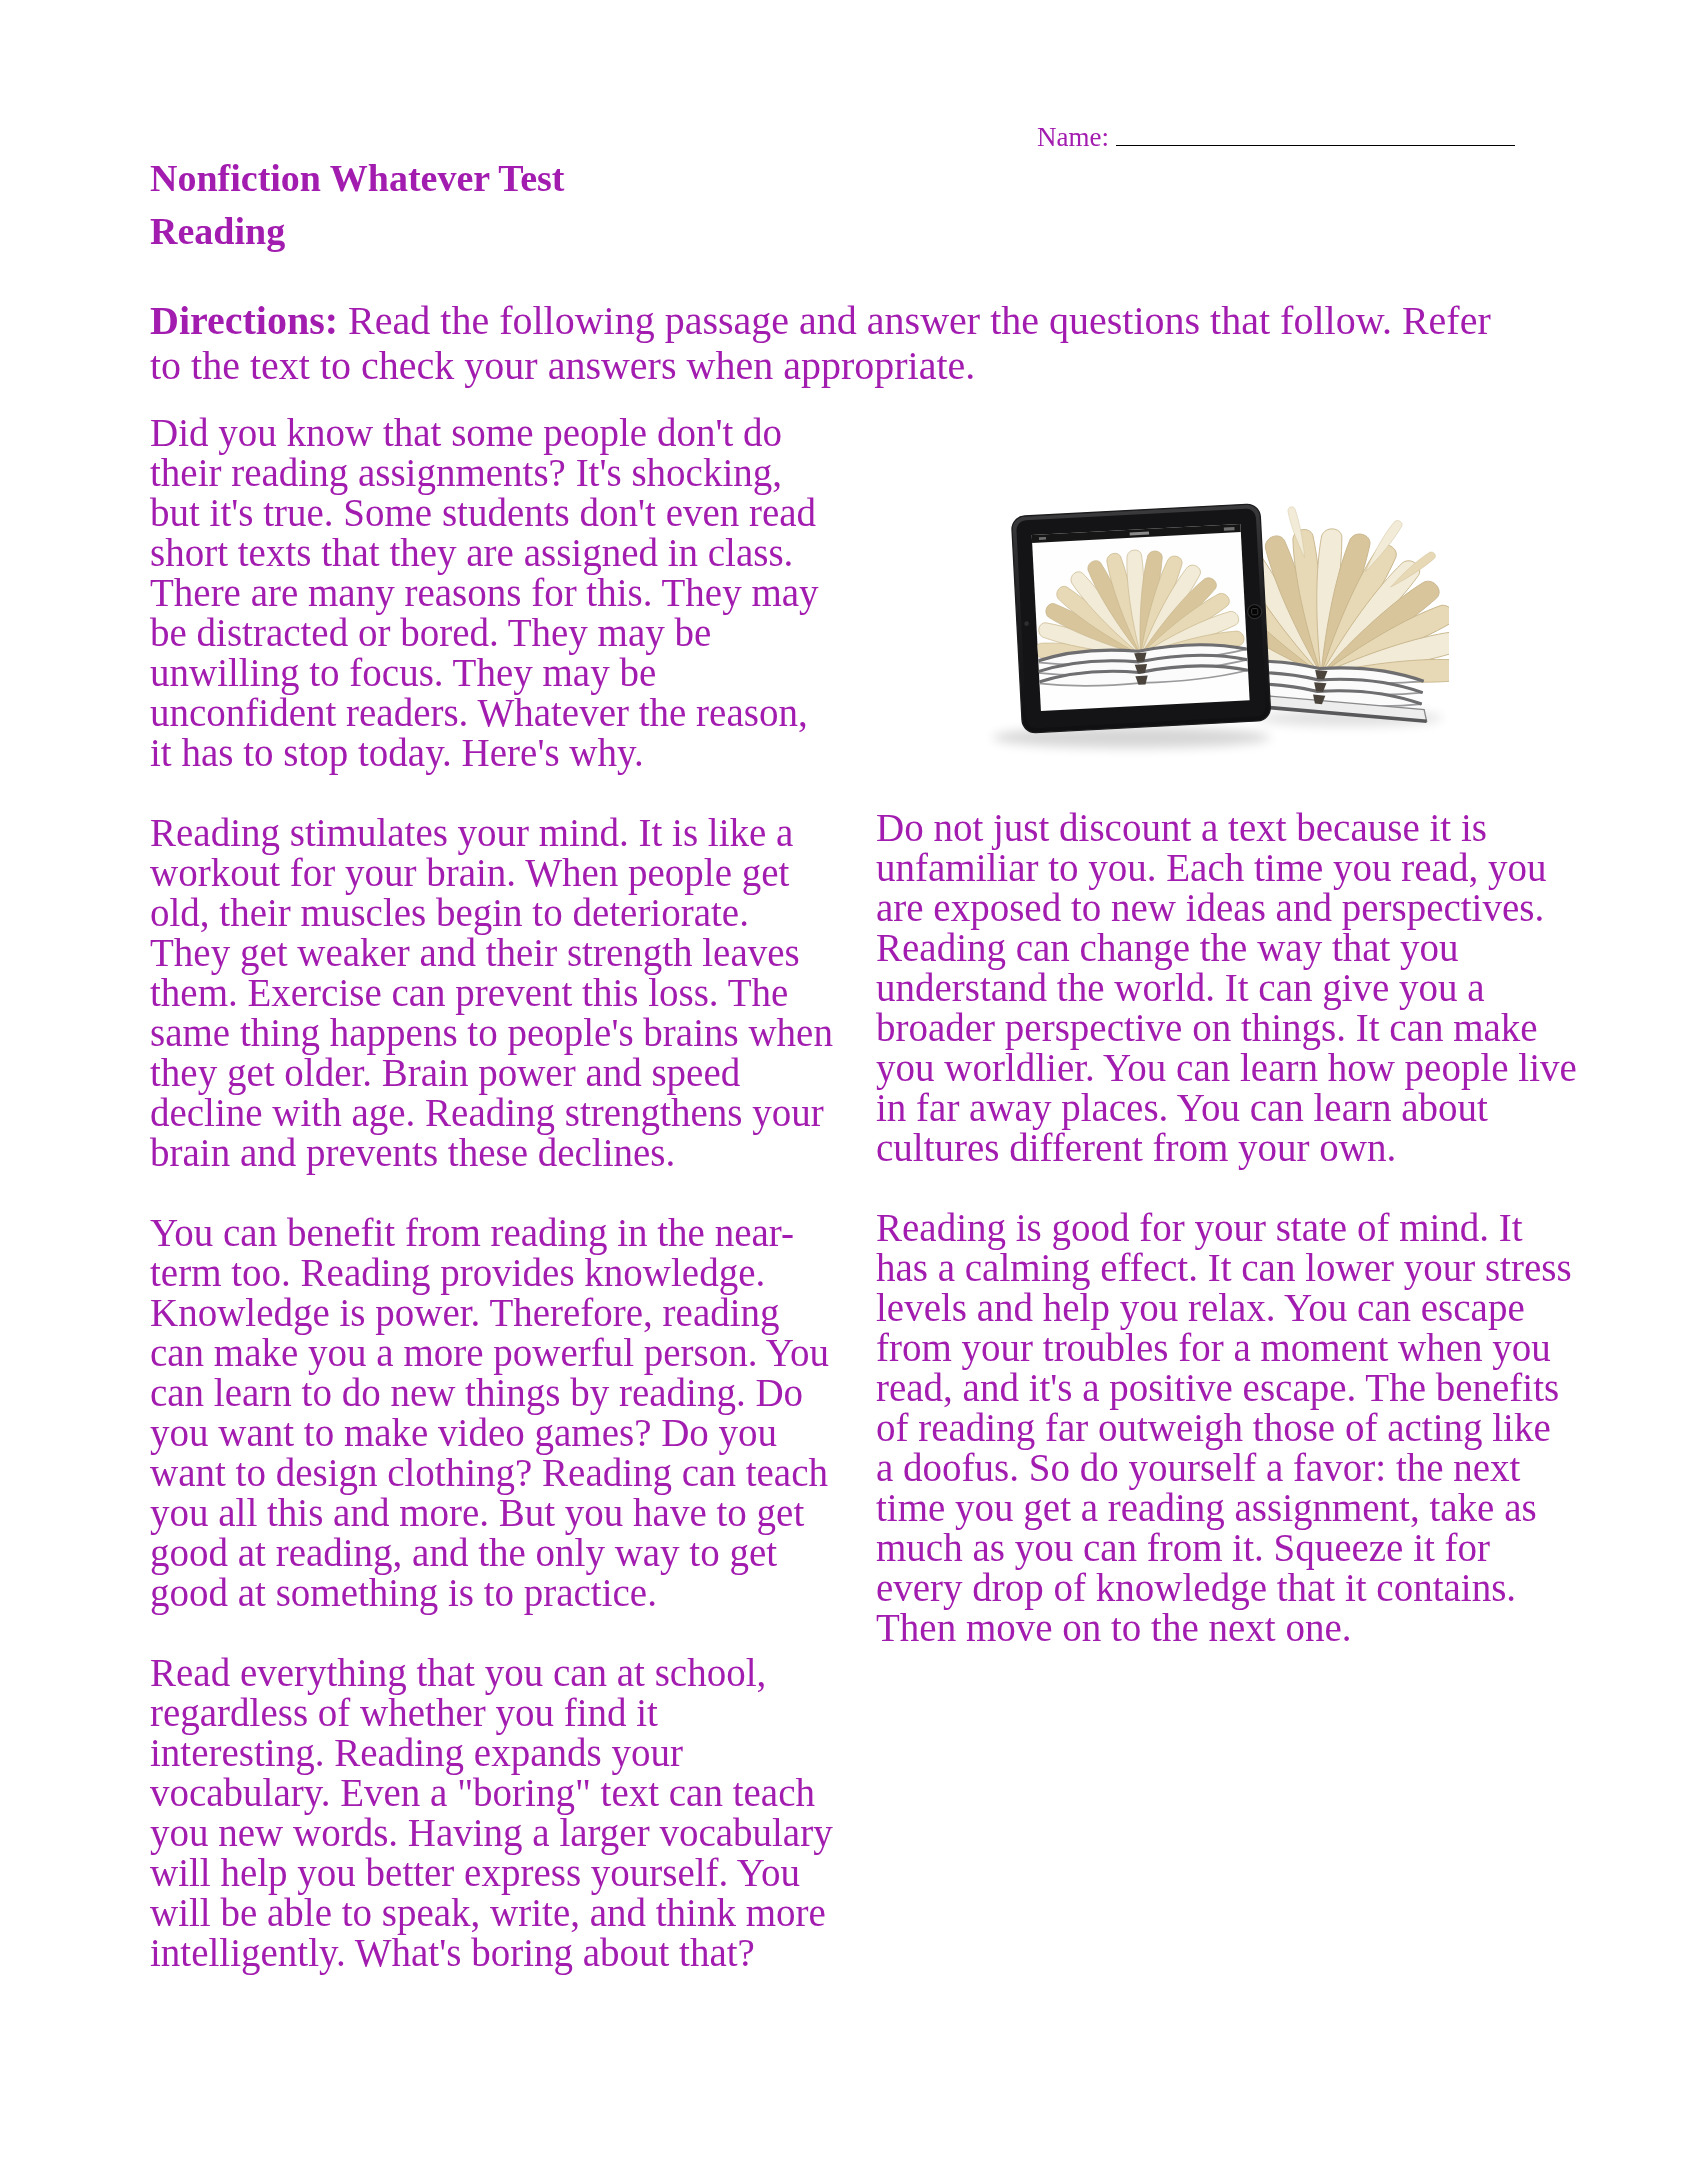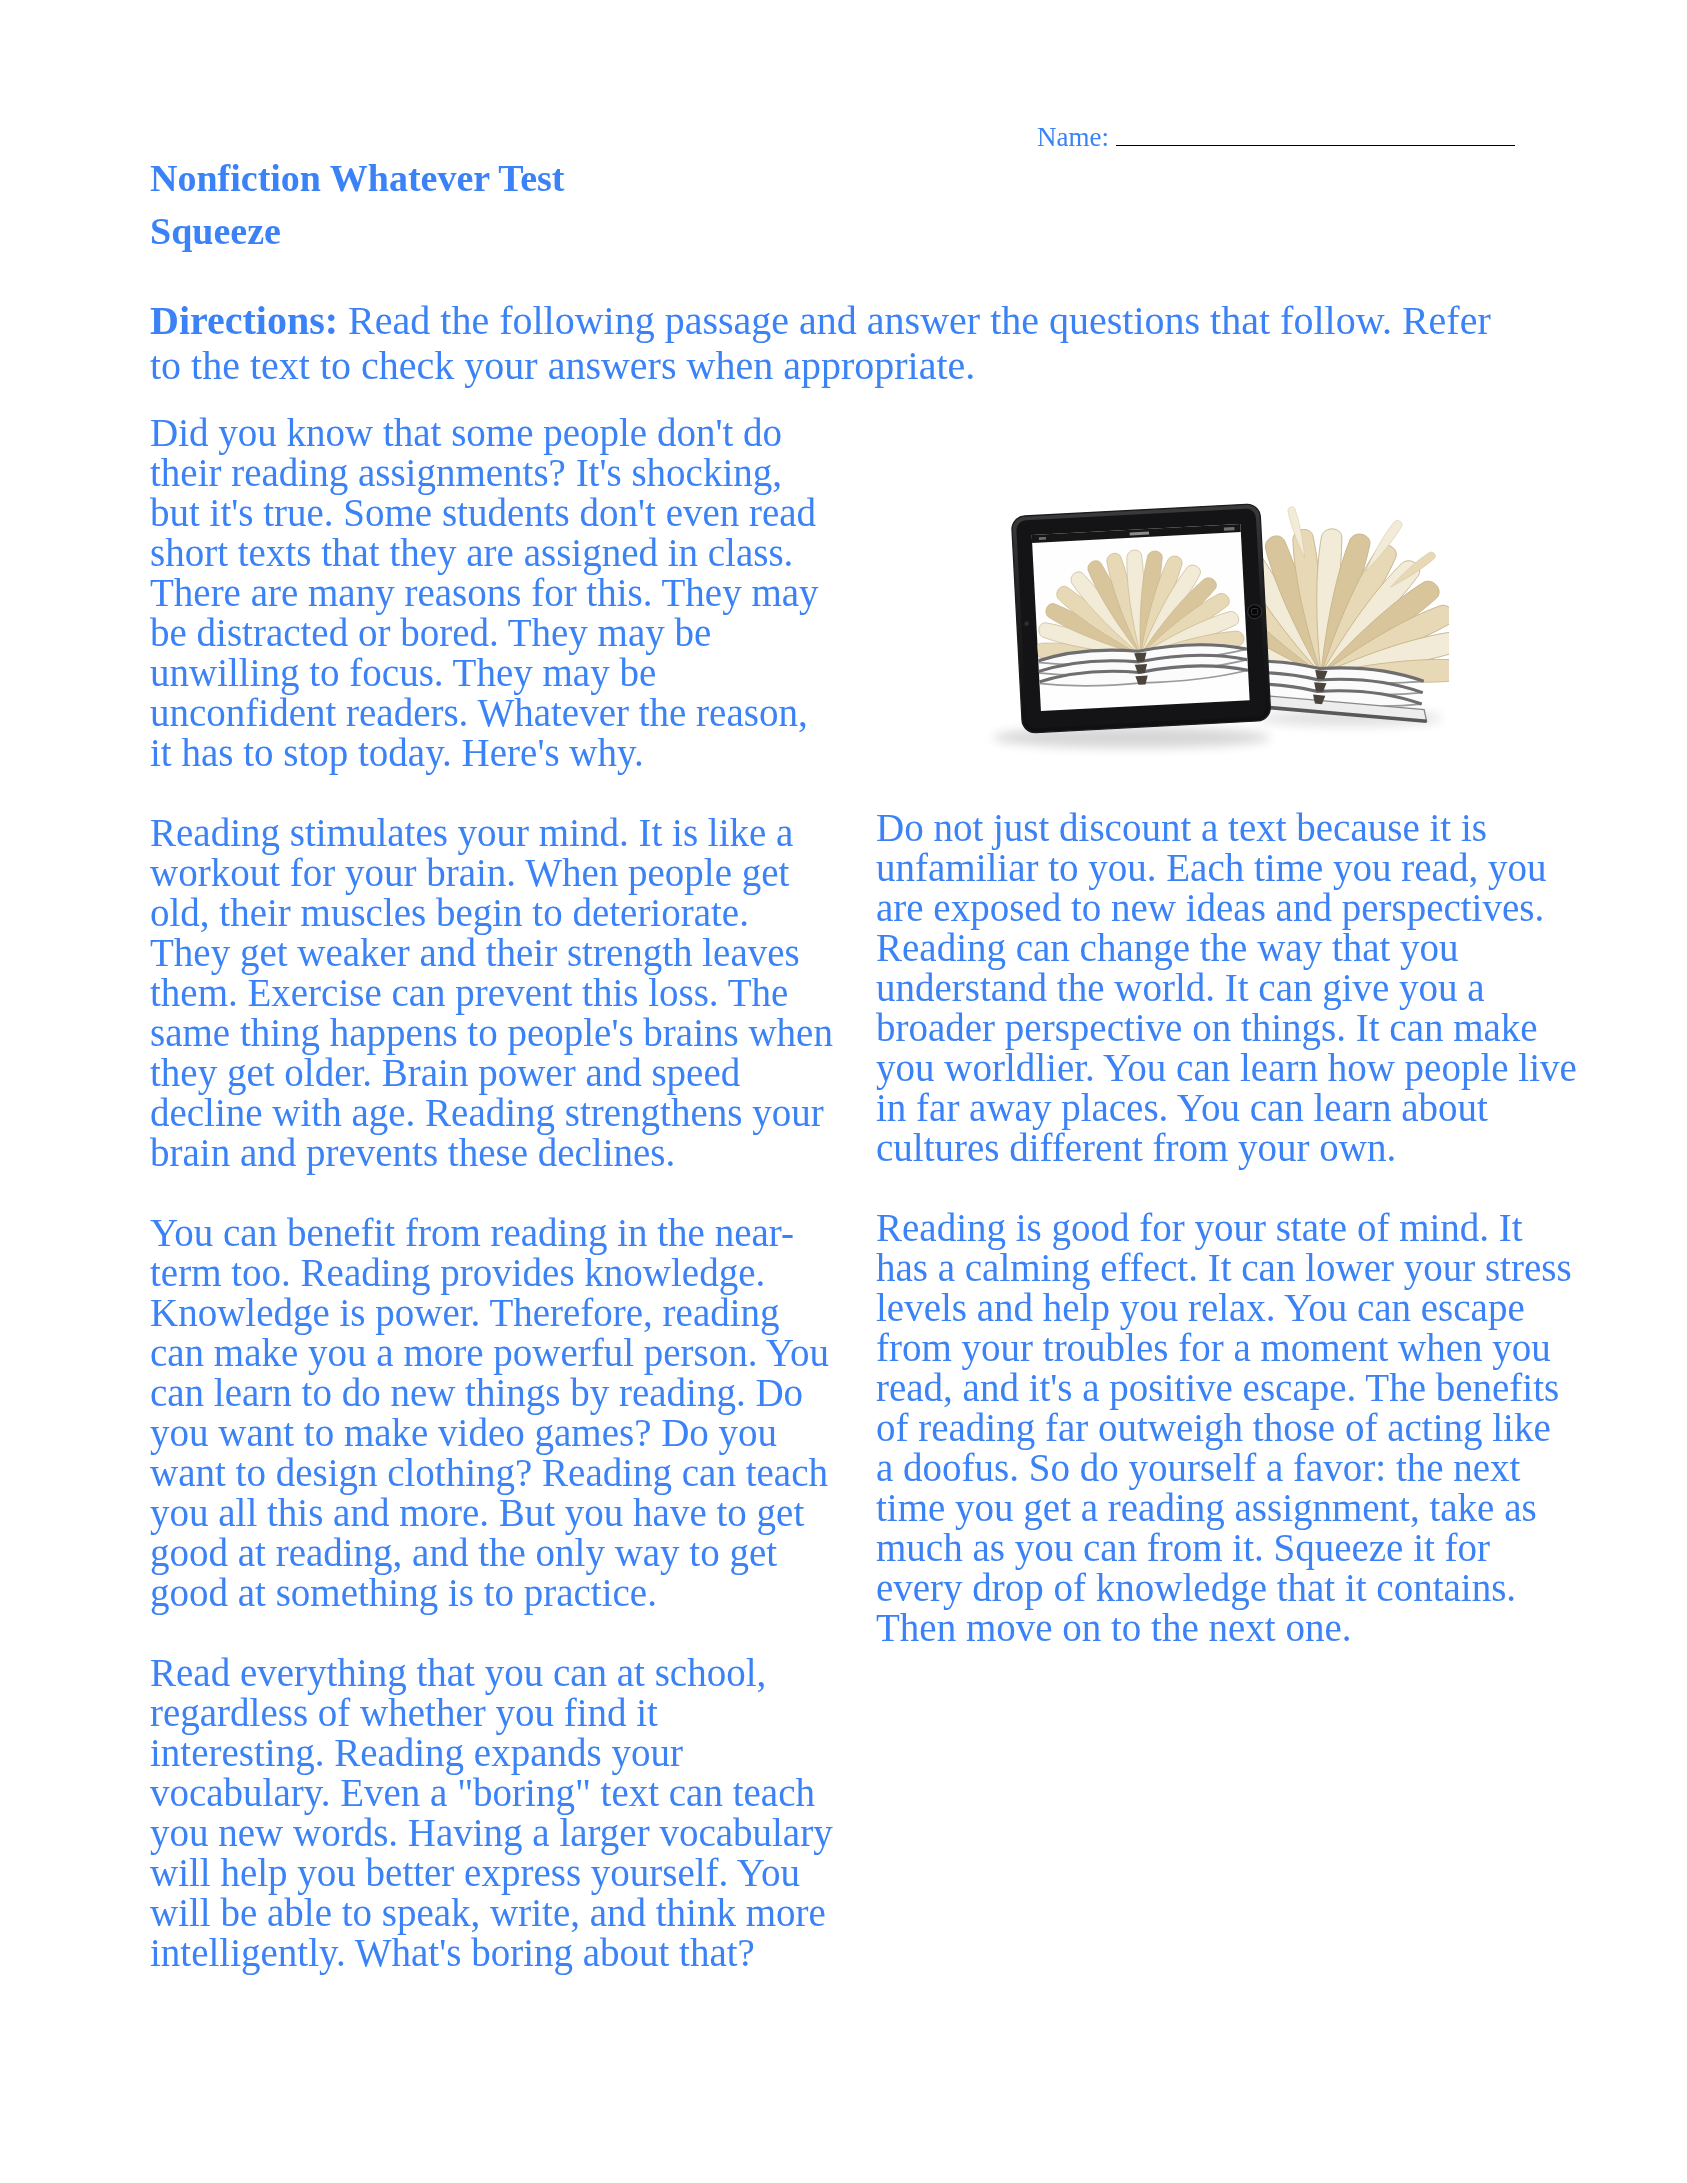--- a/index.html
+++ b/index.html
@@ -1,21 +1,21 @@
 <!DOCTYPE html>
 <html style="font-size:14px"><head>
 <meta charset="utf-8">
 <style>
   html, body { margin: 0; padding: 0; background: #ffffff; }
   .page {
     position: relative;
     width: 1688px;
     height: 2183px;
     background: #ffffff;
-    color: #3b82f6;
+    color: #a21caf;
     font-family: "Liberation Serif", "DejaVu Serif", serif;
     overflow: hidden;
   }
   .name-block {
     position: absolute;
     left: 1037px;
     top: 122px;
     font-size: 27px;
     white-space: nowrap;
   }
@@ -65,21 +65,21 @@
 <body>
 
 <div class="page">
 
   <div class="name-block">
     <span>Name:</span><span class="name-blank"></span>
   </div>
 
   <div class="title-block">
     <div>Nonfiction Whatever Test</div>
-    <div>Squeeze</div>
+    <div>Reading</div>
   </div>
 
   <div class="directions">
     <b>Directions:</b>
     <span>Read the following passage and answer the questions that follow. Refer to the text to check your answers when appropriate.</span>
   </div>
 
   <div class="col col-left">
     <p>Did you know that some people don't do their reading assignments? It's shocking, but it's true. Some students don't even read short texts that they are assigned in class. There are many reasons for this. They may be distracted or bored. They may be unwilling to focus. They may be unconfident readers. Whatever the reason, it has to stop today. Here's why.</p>
     <p>Reading stimulates your mind. It is like a workout for your brain. When people get old, their muscles begin to deteriorate. They get weaker and their strength leaves them. Exercise can prevent this loss. The same thing happens to people's brains when they get older. Brain power and speed decline with age. Reading strengthens your brain and prevents these declines.</p>

